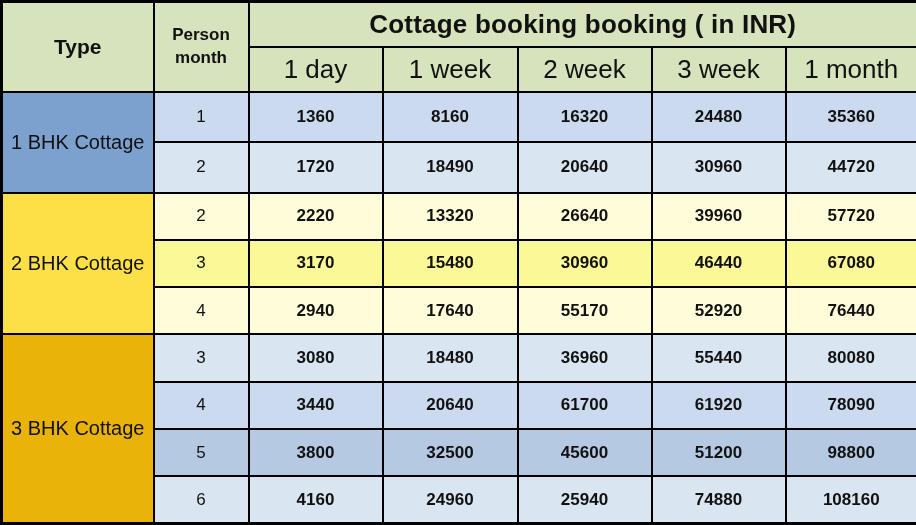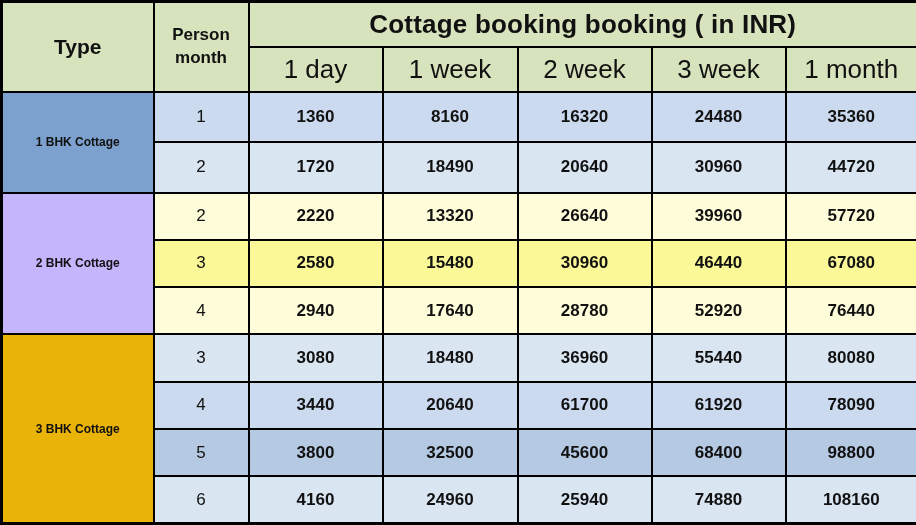--- a/index.html
+++ b/index.html
@@ -47,22 +47,22 @@
     font-size: 17px;
     font-weight: bold;
     line-height: 1.35;
     padding: 0 10px;
   }
   th.period-head {
     font-size: 26px;
     font-weight: normal;
   }
   td.section-label {
-    font-size: 12px;
-    font-weight: bold;
+    font-size: 20px;
+    font-weight: normal;
   }
   td.person-cell {
     font-size: 17px;
     font-weight: normal;
   }
   td.value-cell {
     font-size: 17px;
     font-weight: bold;
   }
 </style>
@@ -107,41 +107,41 @@
     <tr class="row-s1" style="background-color: rgb(218, 229, 242);">
       <td class="person-cell">2</td>
       <td class="value-cell">1720</td>
       <td class="value-cell">18490</td>
       <td class="value-cell">20640</td>
       <td class="value-cell">30960</td>
       <td class="value-cell">44720</td>
     </tr>
 
     <tr class="row-s2" style="background-color: rgb(255, 252, 218);">
-      <td rowspan="3" class="section-label" style="background-color: #c4b5fd;">2 BHK Cottage</td>
+      <td rowspan="3" class="section-label" style="background-color: #fde047;">2 BHK Cottage</td>
       <td class="person-cell">2</td>
       <td class="value-cell">2220</td>
       <td class="value-cell">13320</td>
       <td class="value-cell">26640</td>
       <td class="value-cell">39960</td>
       <td class="value-cell">57720</td>
     </tr>
     <tr class="row-s2" style="background-color: rgb(251, 248, 151);">
       <td class="person-cell">3</td>
-      <td class="value-cell">2580</td>
+      <td class="value-cell">3170</td>
       <td class="value-cell">15480</td>
       <td class="value-cell">30960</td>
       <td class="value-cell">46440</td>
       <td class="value-cell">67080</td>
     </tr>
     <tr class="row-s2" style="background-color: rgb(255, 252, 218);">
       <td class="person-cell">4</td>
       <td class="value-cell">2940</td>
       <td class="value-cell">17640</td>
-      <td class="value-cell">28780</td>
+      <td class="value-cell">55170</td>
       <td class="value-cell">52920</td>
       <td class="value-cell">76440</td>
     </tr>
 
     <tr class="row-s3" style="background-color: rgb(218, 229, 242);">
       <td rowspan="4" class="section-label" style="background-color: #eab308;">3 BHK Cottage</td>
       <td class="person-cell">3</td>
       <td class="value-cell">3080</td>
       <td class="value-cell">18480</td>
       <td class="value-cell">36960</td>
@@ -154,21 +154,21 @@
       <td class="value-cell">20640</td>
       <td class="value-cell">61700</td>
       <td class="value-cell">61920</td>
       <td class="value-cell">78090</td>
     </tr>
     <tr class="row-s3" style="background-color: rgb(182, 201, 227);">
       <td class="person-cell">5</td>
       <td class="value-cell">3800</td>
       <td class="value-cell">32500</td>
       <td class="value-cell">45600</td>
-      <td class="value-cell">68400</td>
+      <td class="value-cell">51200</td>
       <td class="value-cell">98800</td>
     </tr>
     <tr class="row-s3" style="background-color: rgb(218, 229, 242);">
       <td class="person-cell">6</td>
       <td class="value-cell">4160</td>
       <td class="value-cell">24960</td>
       <td class="value-cell">25940</td>
       <td class="value-cell">74880</td>
       <td class="value-cell">108160</td>
     </tr>

